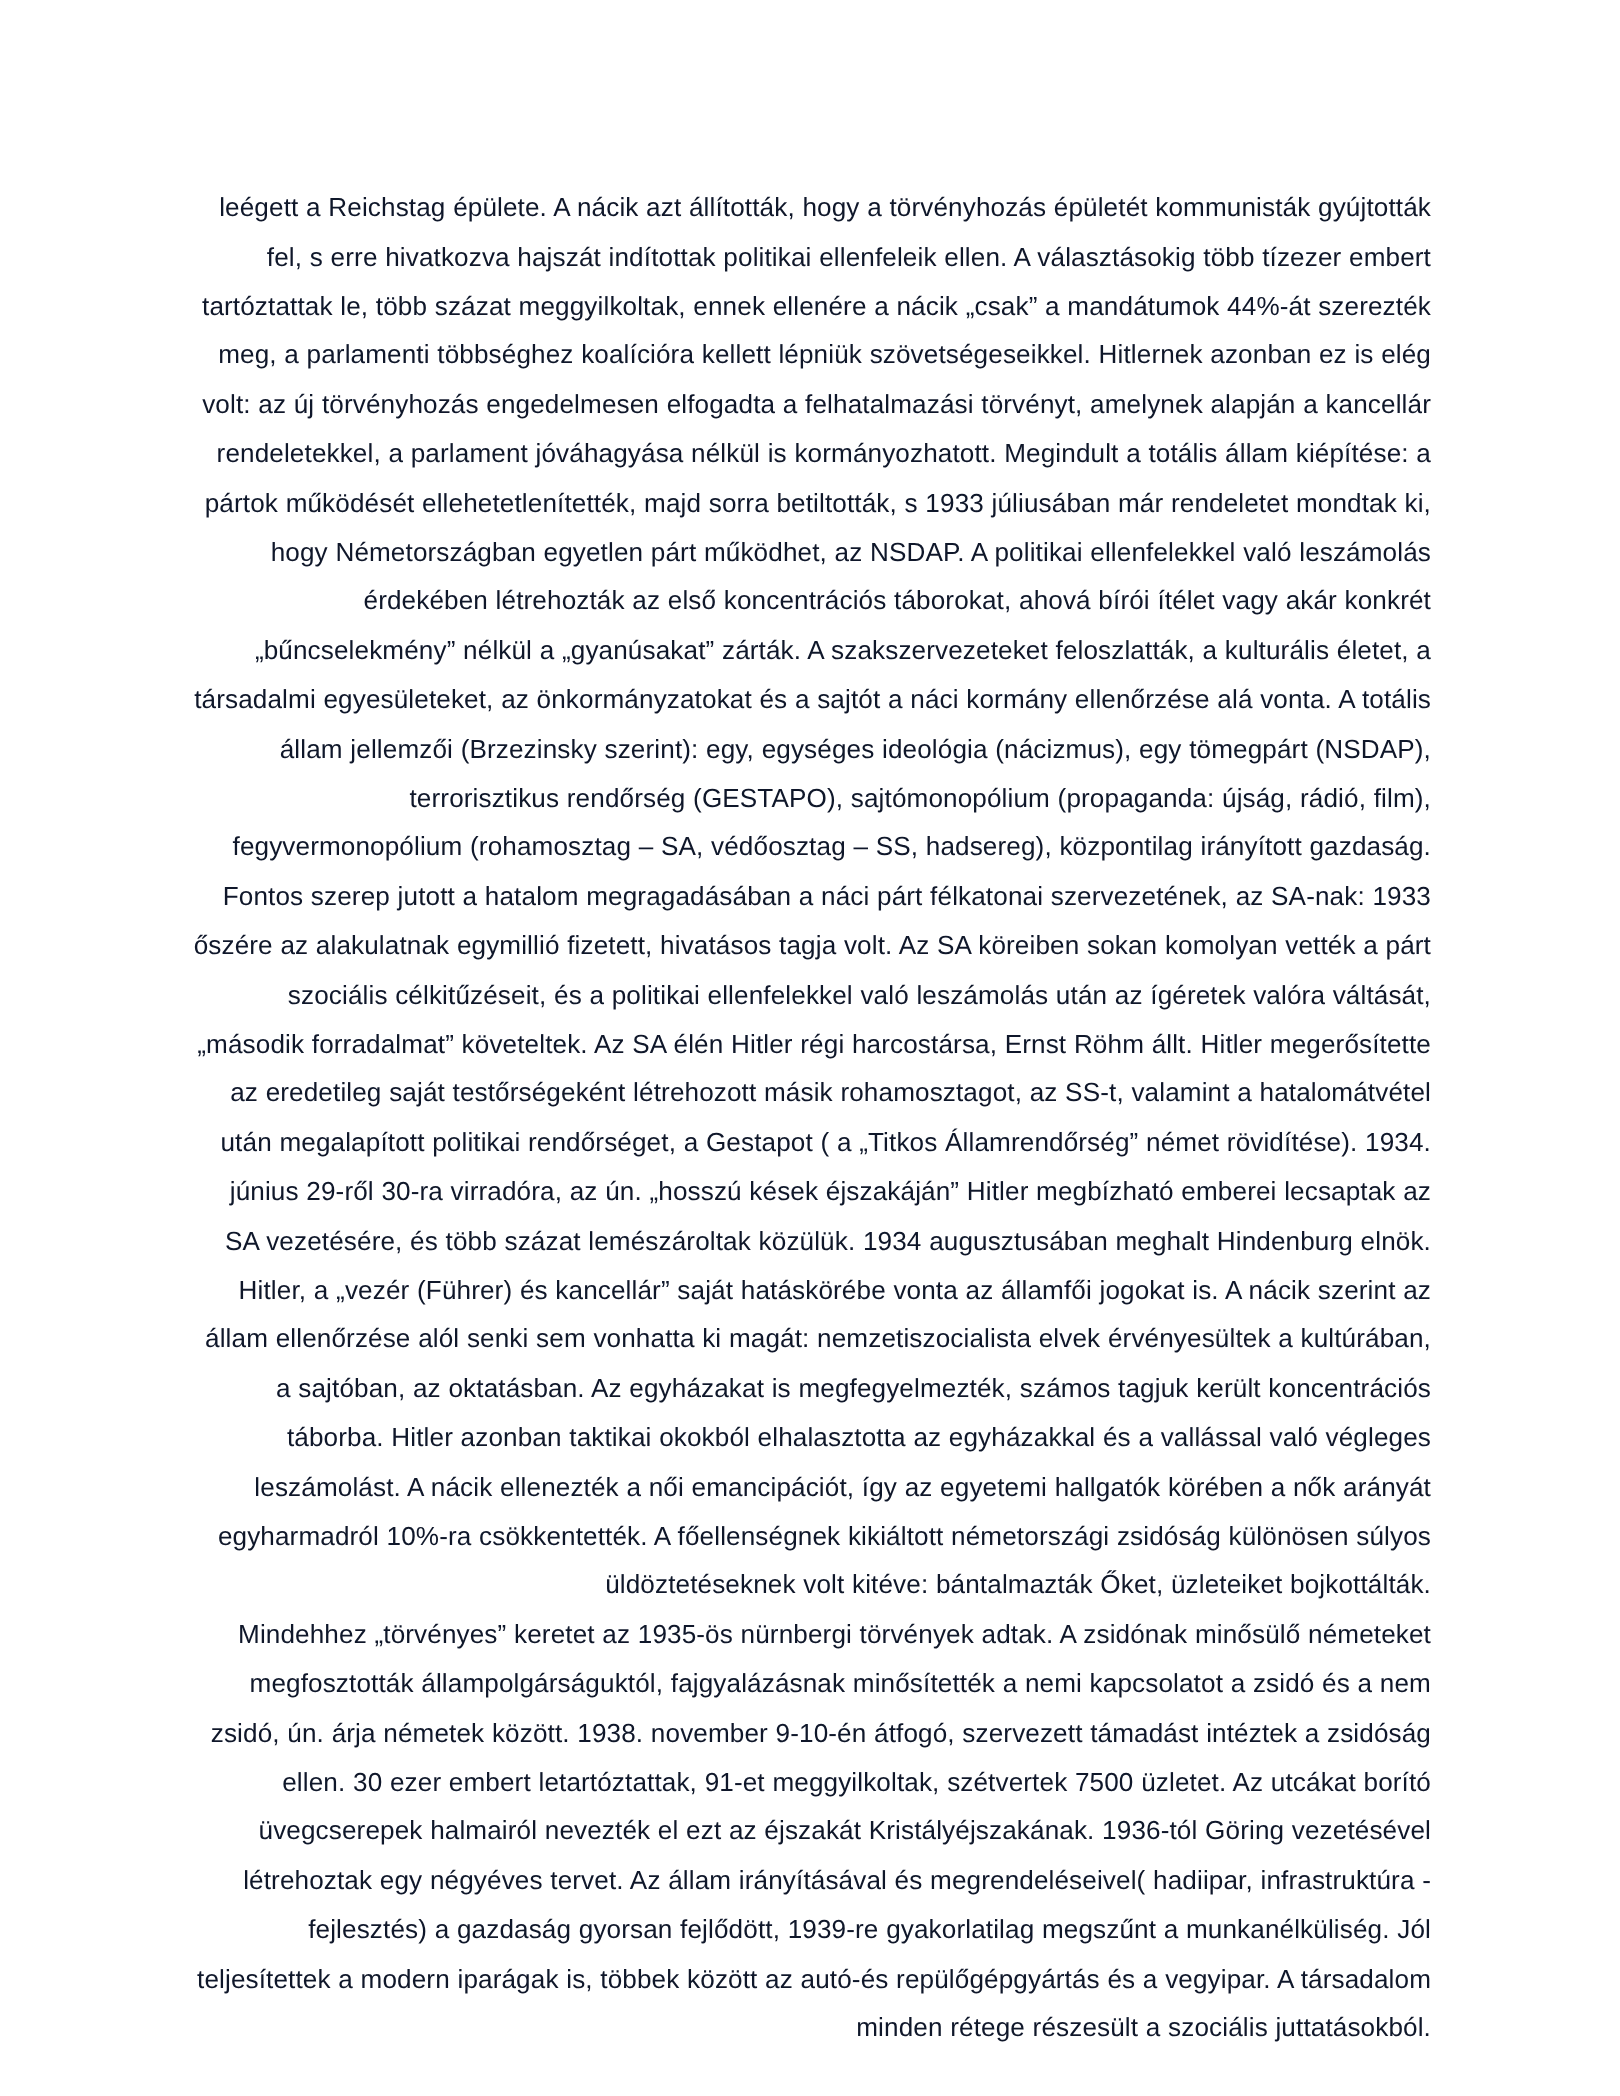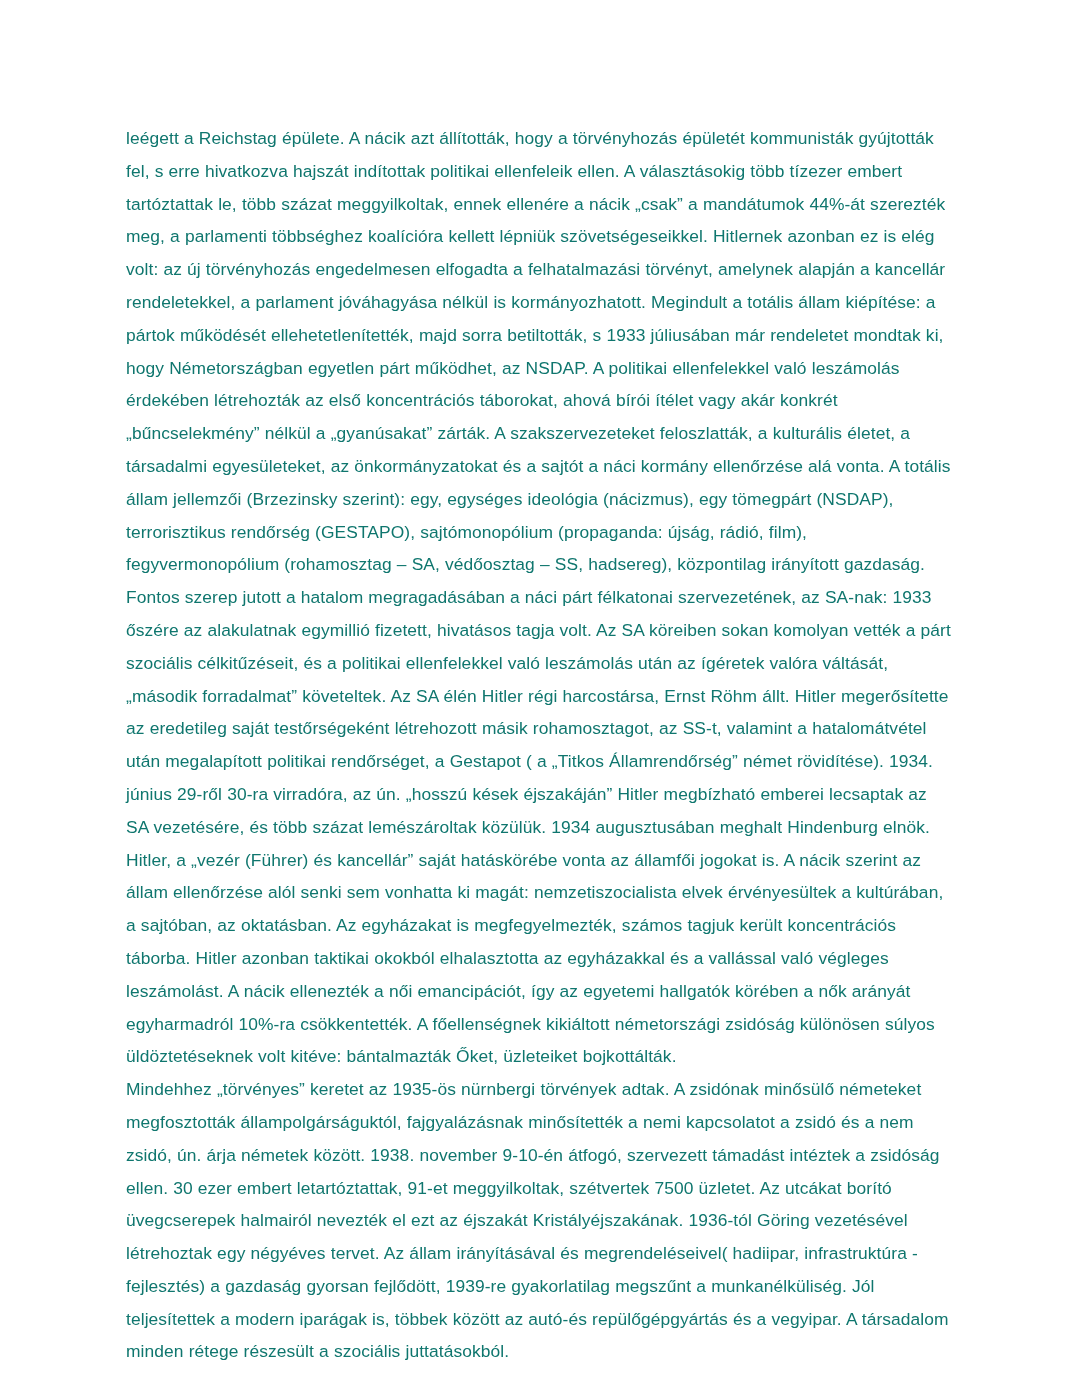--- a/index.html
+++ b/index.html
@@ -24,22 +24,22 @@
     box-sizing: border-box;
   }
 
   .text-block {
     position: absolute;
     left: 126px;
     top: 122px;
     width: 828px;
     font-size: 17.4px;
     line-height: 32.8px;
-    color: #0f766e;
-    text-align: left;
+    color: #0f172a;
+    text-align: right;
     letter-spacing: 0.005em;
     word-spacing: 0.01em;
     -webkit-font-smoothing: antialiased;
   }
 
   .para {
     margin: 0;
     padding: 0;
     text-indent: 0;
     white-space: normal;

